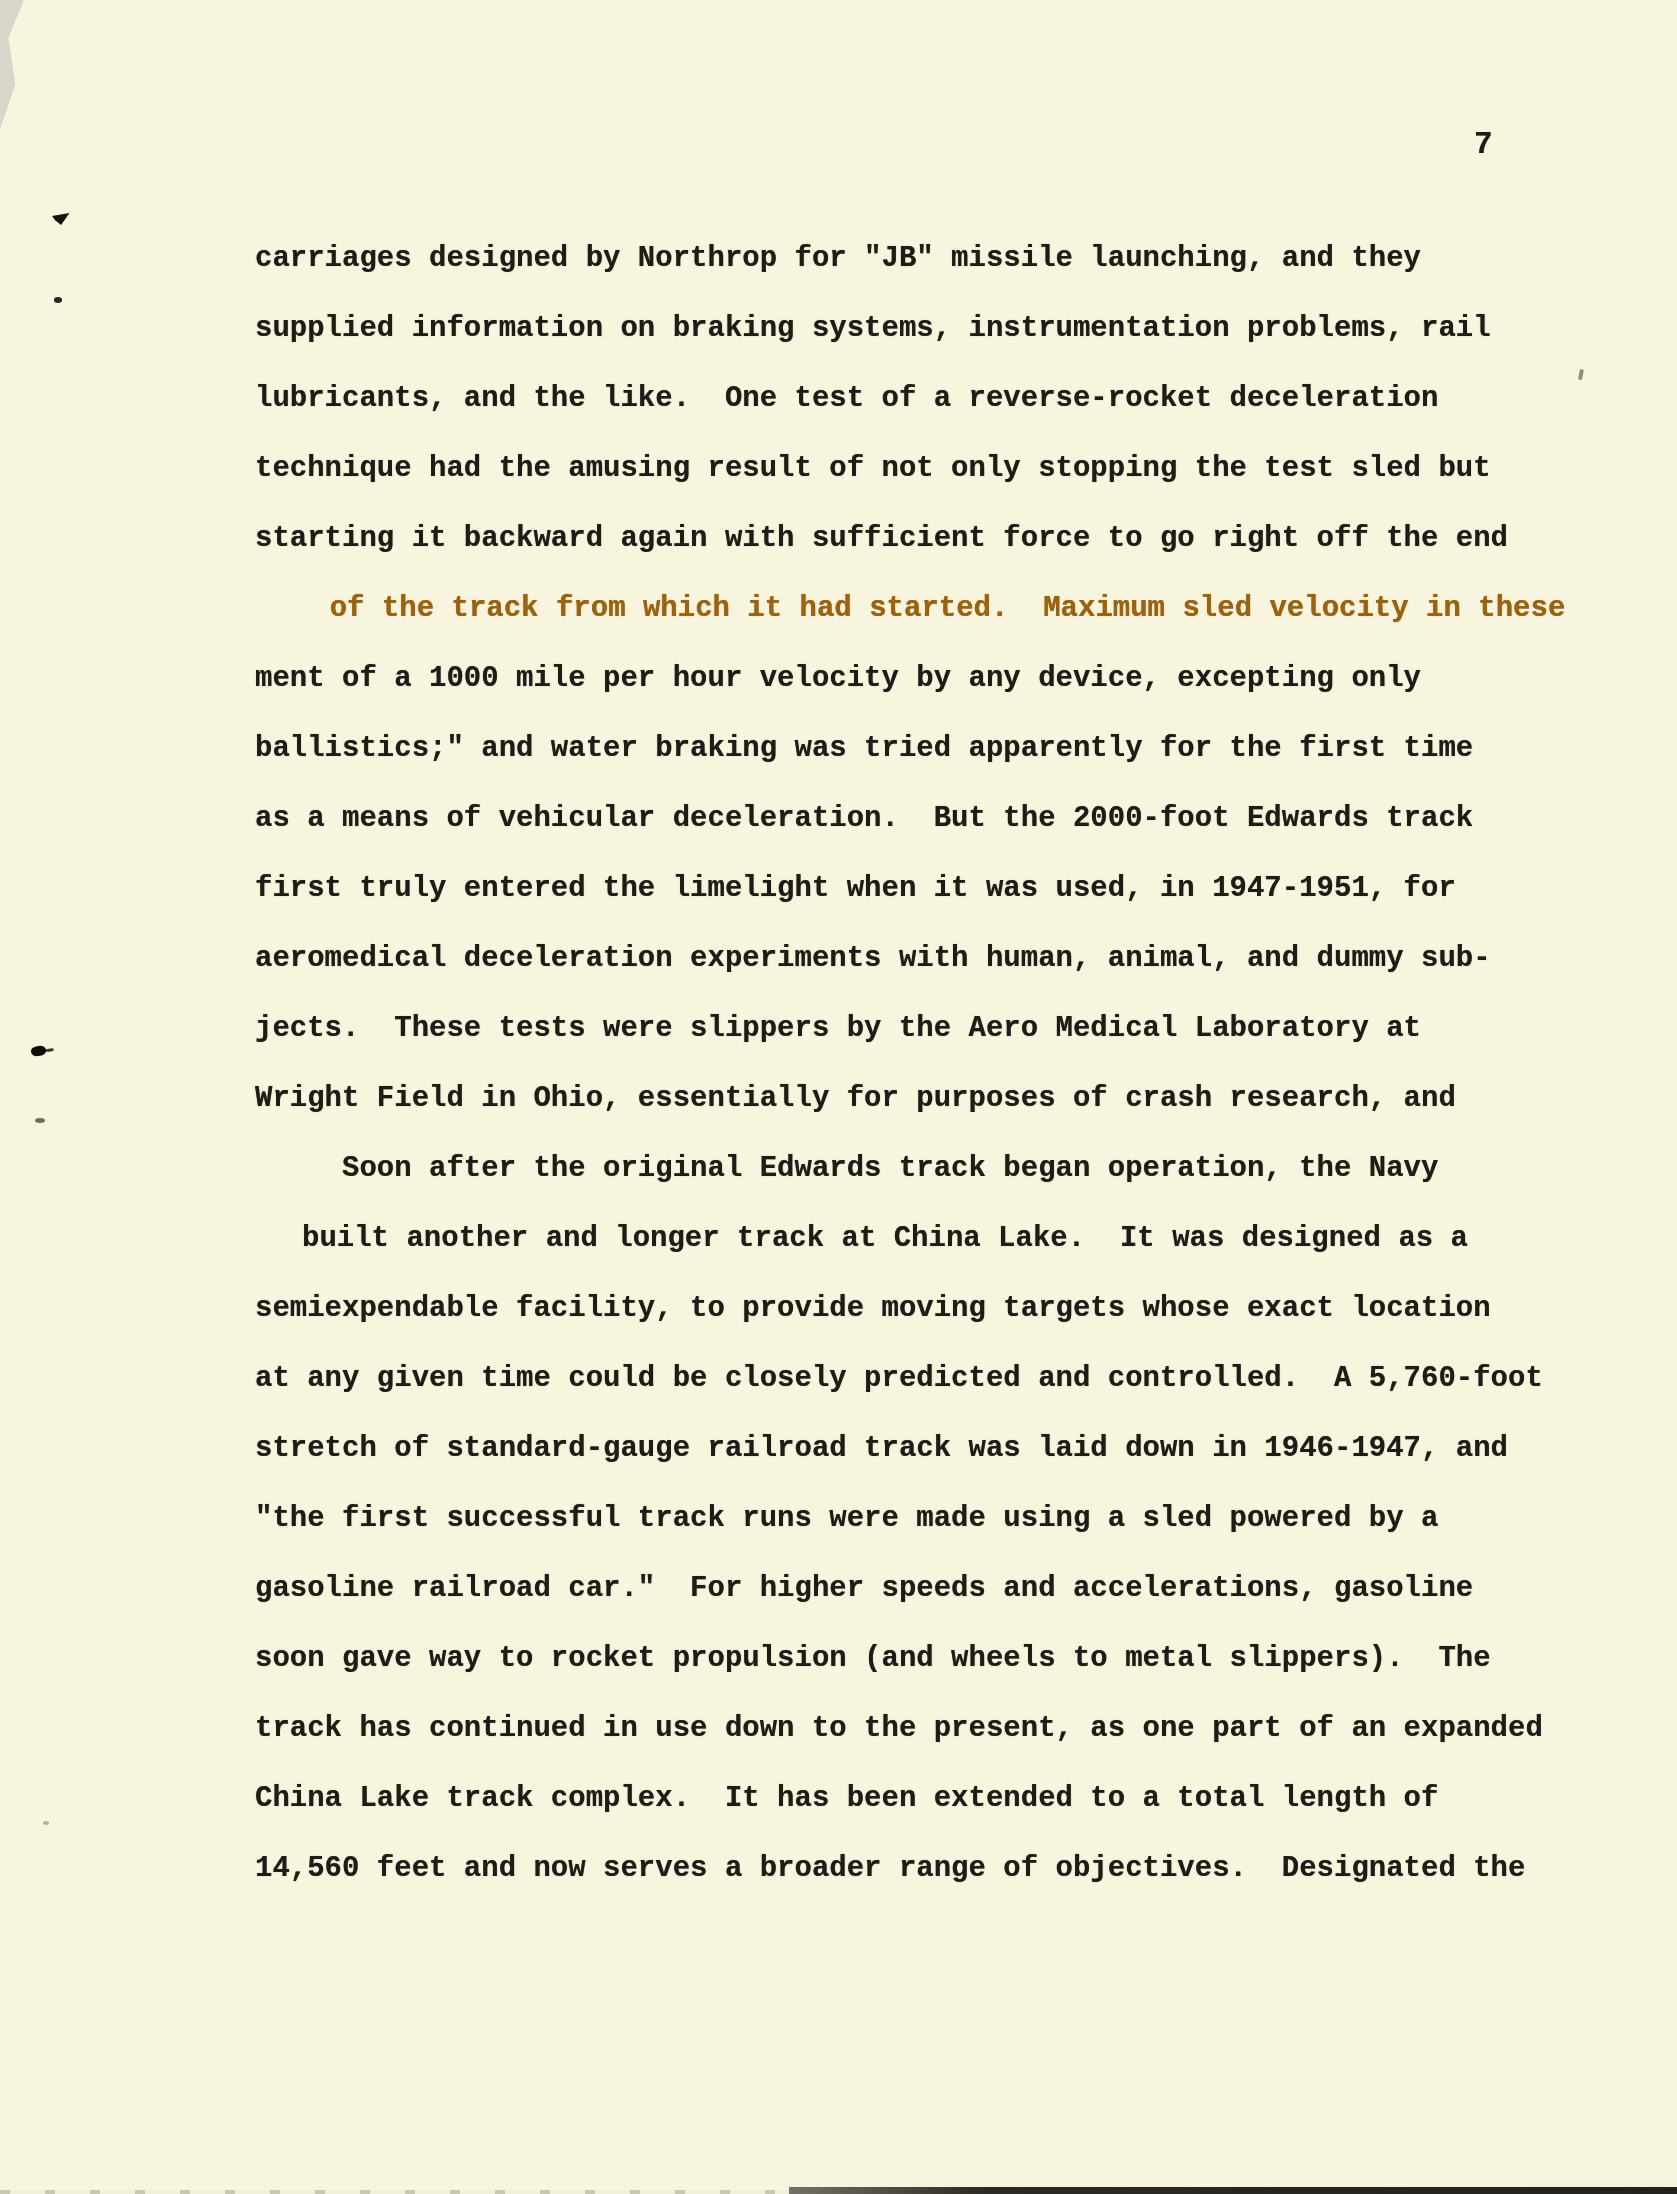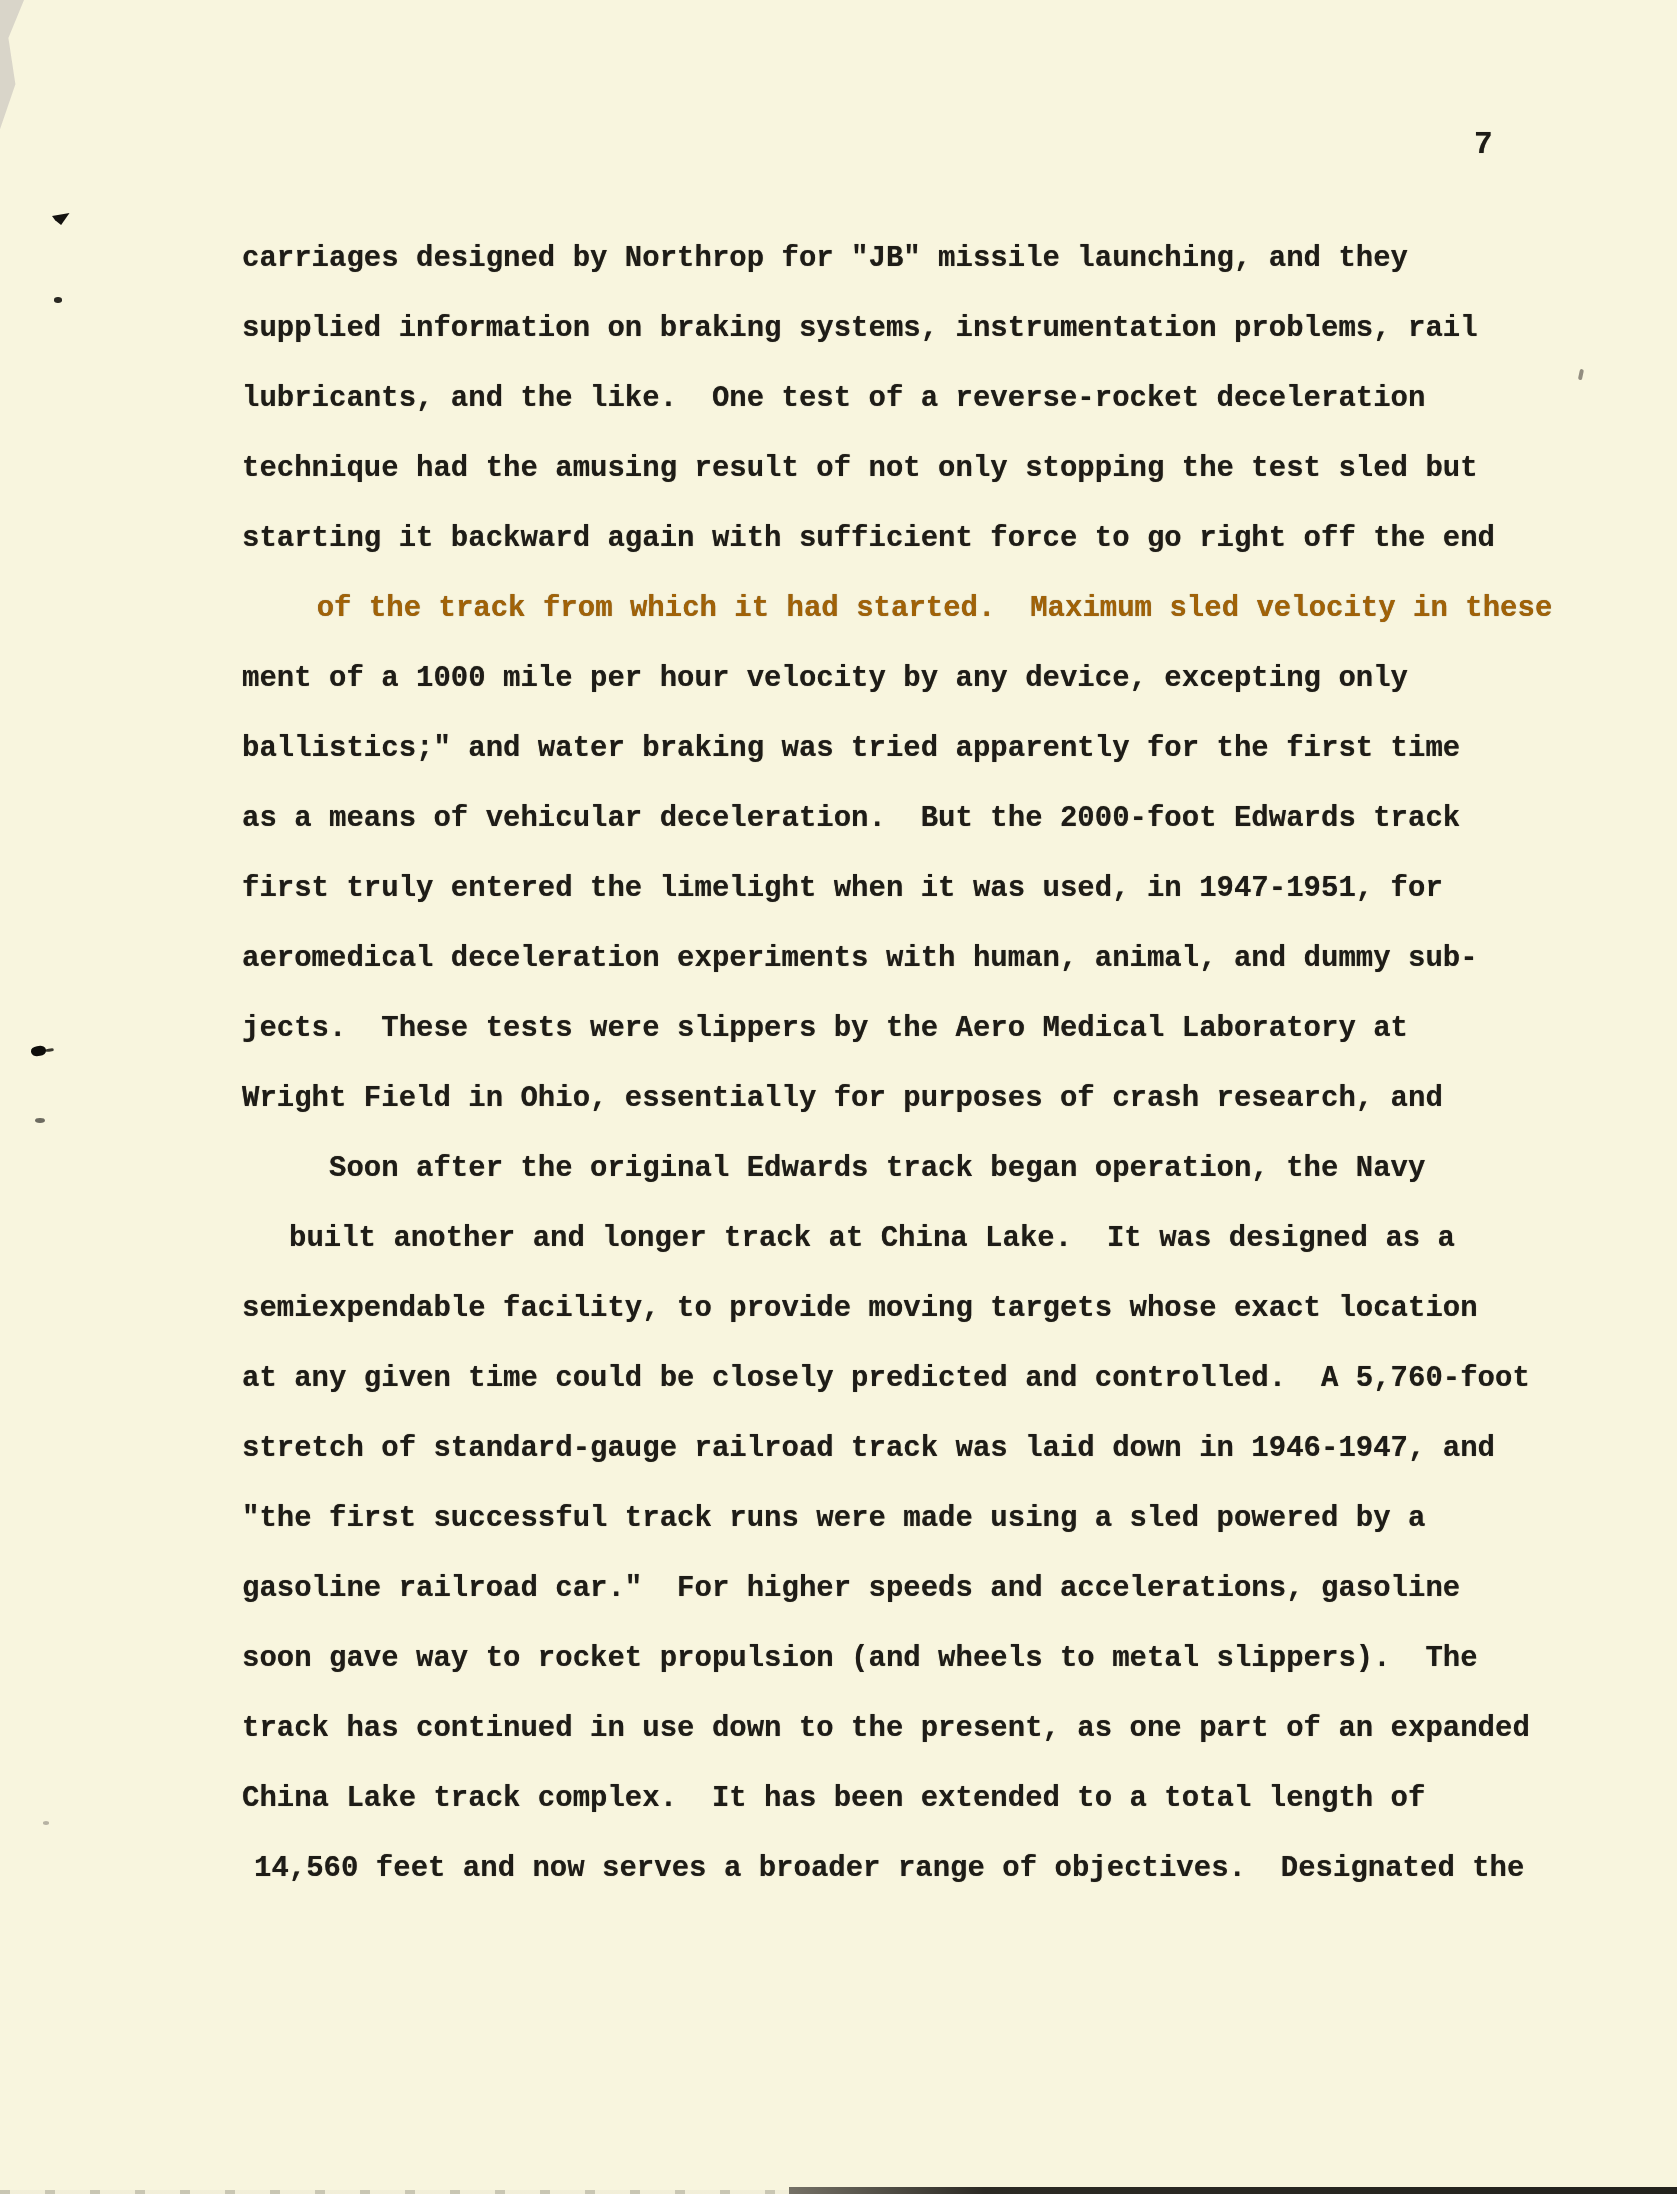--- a/index.html
+++ b/index.html
@@ -18,21 +18,21 @@
     position: absolute;
     left: 1474px;
     top: 127px;
     font-size: 31px;
     font-weight: 700;
     color: #1e1c17;
     text-shadow: 0 0 0.7px rgba(30,28,20,0.6);
   }
   .text-block {
     position: absolute;
-    left: 242px;
+    left: 255px;
     top: 224px;
     width: 1385px;
   }
   .line {
     white-space: pre;
     font-size: 29px;
     line-height: 70px;
     font-weight: 700;
     color: #1e1c17;
     text-shadow: 0 0 0.8px rgba(32,30,22,0.65);
@@ -121,21 +121,21 @@
       <div class="line" style="color: rgb(30, 28, 23);"><span>     Soon after the original Edwards track began operation, the Navy</span></div>
       <div class="line" style="color: rgb(30, 28, 23); margin-left: 47px;"><span>built another and longer track at China Lake.  It was designed as a</span></div>
       <div class="line" style="color: rgb(30, 28, 23);"><span>semiexpendable facility, to provide moving targets whose exact location</span></div>
       <div class="line" style="color: rgb(30, 28, 23);"><span>at any given time could be closely predicted and controlled.  A 5,760-foot</span></div>
       <div class="line" style="color: rgb(30, 28, 23);"><span>stretch of standard-gauge railroad track was laid down in 1946-1947, and</span></div>
       <div class="line" style="color: rgb(30, 28, 23);"><span>"the first successful track runs were made using a sled powered by a</span></div>
       <div class="line" style="color: rgb(30, 28, 23);"><span>gasoline railroad car."  For higher speeds and accelerations, gasoline</span></div>
       <div class="line" style="color: rgb(30, 28, 23);"><span>soon gave way to rocket propulsion (and wheels to metal slippers).  The</span></div>
       <div class="line" style="color: rgb(30, 28, 23);"><span>track has continued in use down to the present, as one part of an expanded</span></div>
       <div class="line" style="color: rgb(30, 28, 23);"><span>China Lake track complex.  It has been extended to a total length of</span></div>
-      <div class="line" style="color: rgb(30, 28, 23); margin-left: 12px;"><span>14,560 feet and now serves a broader range of objectives.  Designated the</span></div>
+      <div class="line" style="color: rgb(30, 28, 23);"><span>14,560 feet and now serves a broader range of objectives.  Designated the</span></div>
     </div>
 
   <div class="mark mark-arrow"></div>
   <div class="mark mark-dot"></div>
   <div class="mark mark-blob"></div>
   <div class="mark mark-small"></div>
   <div class="mark mark-speck"></div>
   <div class="mark mark-tick"></div>
 
   <div class="edge-bar-dark"></div>

